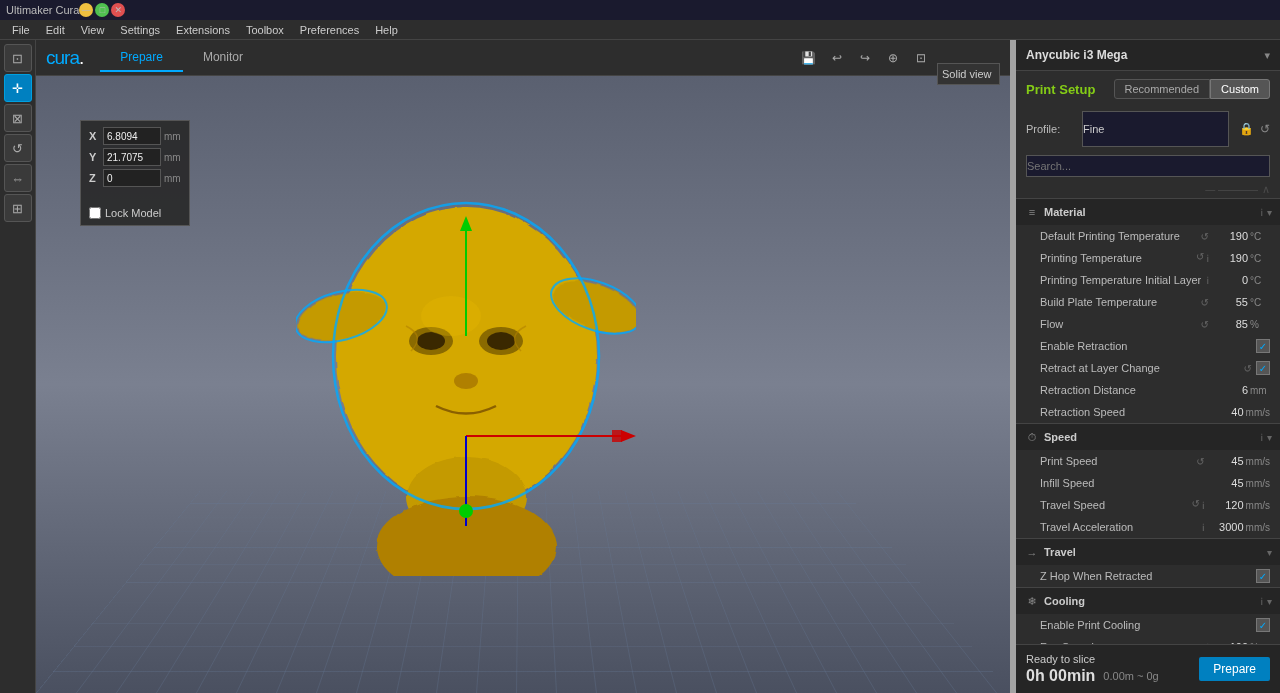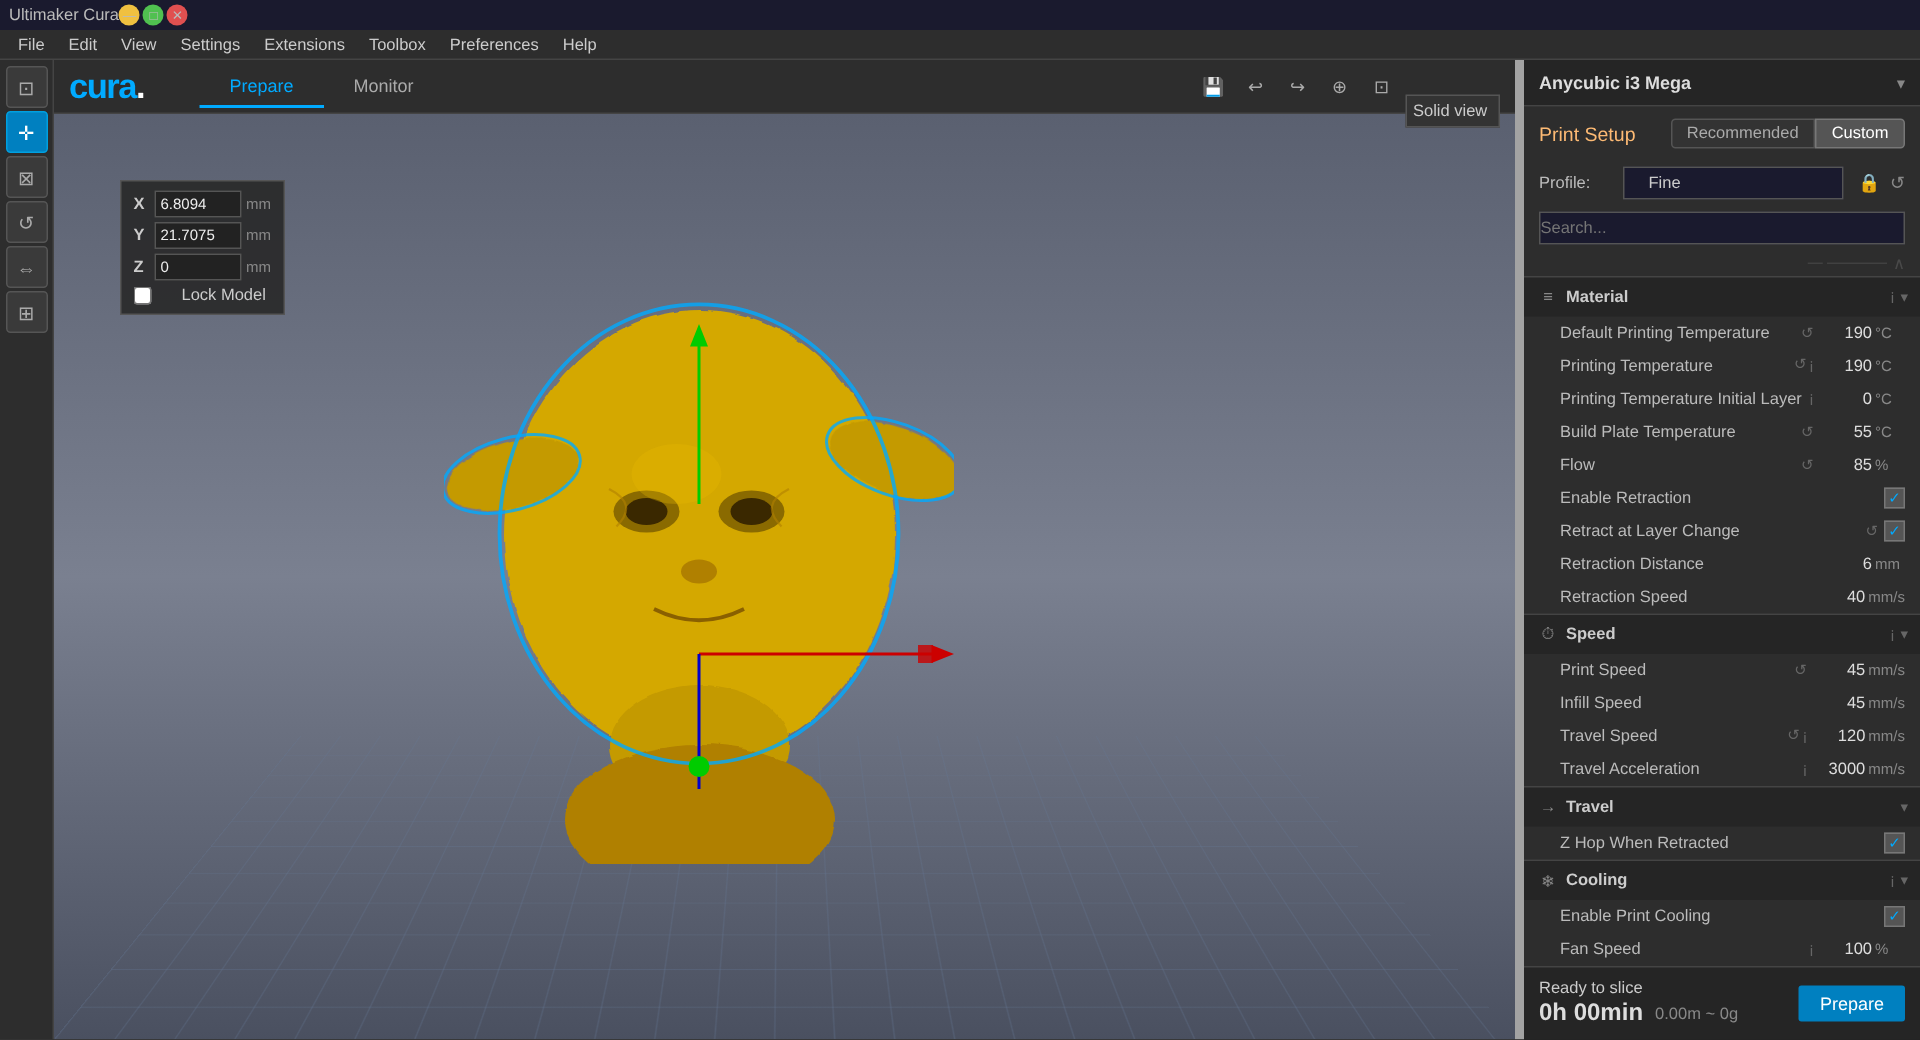--- a/index.html
+++ b/index.html
@@ -23,38 +23,38 @@
     
     #left-toolbar { width: 36px; background: #2d2d2d; border-right: 1px solid #444; display: flex; flex-direction: column; align-items: center; padding-top: 4px; gap: 2px; }
     .tool-btn { width: 28px; height: 28px; background: #3a3a3a; border: 1px solid #555; border-radius: 3px; display: flex; align-items: center; justify-content: center; cursor: pointer; color: #aaa; font-size: 13px; }
     .tool-btn.active { background: #0080c0; border-color: #00a0e0; color: #fff; }
 
     
     #viewport { flex: 1; background: #404040; position: relative; overflow: hidden; }
 
     
     #header { background: #2d2d2d; height: 36px; display: flex; align-items: center; padding: 0 10px; border-bottom: 1px solid #444; position: absolute; top: 0; left: 0; right: 0; z-index: 10; }
-    .logo { font-size: 23px; font-weight: bold; color: #00aaff; margin-right: 37px; letter-spacing: -1px; }
+    .logo { font-size: 19px; font-weight: normal; color: #00aaff; margin-right: 17px; letter-spacing: -1px; }
     .logo span { color: #fff; }
     .tab { padding: 6px 20px; cursor: pointer; font-size: 12px; color: #aaa; border-bottom: 2px solid transparent; }
     .tab.active { color: #00aaff; border-bottom: 2px solid #00aaff; }
     .header-right { margin-left: auto; display: flex; align-items: center; gap: 4px; }
     .icon-btn { width: 24px; height: 24px; background: transparent; border: none; color: #aaa; cursor: pointer; display: flex; align-items: center; justify-content: center; font-size: 12px; }
 
     
     #viewport-canvas { position: absolute; top: 36px; left: 0; right: 0; bottom: 0; background: linear-gradient(180deg, #5a6070 0%, #7a8090 50%, #4a5060 100%); overflow: hidden; }
     #grid { position: absolute; bottom: 0; left: 0; right: 0; height: 70%; background-image: linear-gradient(rgba(100,120,150,0.3) 1px, transparent 1px), linear-gradient(90deg, rgba(100,120,150,0.3) 1px, transparent 1px); background-size: 40px 40px; transform: perspective(600px) rotateX(45deg); transform-origin: bottom; }
 
     
     #coord-panel { position: absolute; top: 44px; left: 44px; background: rgba(40,40,40,0.9); border: 1px solid #555; padding: 6px 8px; z-index: 20; }
     .coord-row { display: flex; align-items: center; margin-bottom: 3px; }
     .coord-label { width: 14px; font-size: 11px; font-weight: bold; color: #ccc; }
     .coord-input { width: 58px; height: 18px; background: #222; border: 1px solid #555; color: #eee; font-size: 10px; padding: 0 3px; }
     .coord-unit { font-size: 10px; color: #888; margin-left: 3px; }
-    .lock-row { display: flex; align-items: flex-start; margin-top: 4px; gap: 20px; }
+    .lock-row { display: flex; align-items: flex-start; margin-top: 20px; gap: 4px; }
     .lock-checkbox { width: 12px; height: 12px; }
 
     
     #yoda-model { position: absolute; top: 80px; left: 260px; width: 340px; height: 420px; }
     #yoda-svg { width: 100%; height: 100%; }
 
     
     .view-select { position: absolute; top: 44px; right: 10px; background: #333; border: 1px solid #555; color: #ccc; font-size: 11px; padding: 2px 4px; height: 22px; }
 
     
@@ -69,31 +69,31 @@
     #right-panel::-webkit-scrollbar-thumb { background: #555; }
 
     
     #printer-header { background: #252525; padding: 8px 10px; display: flex; align-items: center; justify-content: space-between; border-bottom: 1px solid #444; }
     .printer-name { font-size: 12px; font-weight: bold; color: #ddd; }
     .printer-arrow { color: #888; }
 
     
     #print-setup { padding: 0; }
     .setup-header { display: flex; align-items: center; justify-content: space-between; padding: 8px 10px; }
-    .setup-title { font-size: 13px; font-weight: normal; color: #fdba74; }
+    .setup-title { font-size: 13px; font-weight: bold; color: #84cc16; }
     .setup-tabs { display: flex; gap: 0; align-items: center; }
     .setup-tab { padding: 3px 10px; border: 1px solid #555; font-size: 11px; color: #aaa; cursor: pointer; background: #333; }
     .setup-tab.active { background: #555; color: #fff; border-color: #777; }
     .setup-tab:first-child { border-radius: 3px 0 0 3px; }
     .setup-tab:last-child { border-radius: 0 3px 3px 0; }
 
     
     .profile-row { display: flex; align-items: center; padding: 4px 10px; gap: 6px; }
     .profile-label { width: 50px; color: #bbb; font-size: 11px; }
-    .profile-select { flex: 1; background: #1a1a2e; border: 1px solid #555; color: #ccc; font-size: 11px; padding: 2px 16px; height: 22px; }
+    .profile-select { flex: 1; background: #1a1a2e; border: 1px solid #555; color: #ccc; font-size: 11px; padding: 2px 0; height: 36px; }
 
     
     .search-row { padding: 4px 10px; }
     .search-input { width: 100%; background: #1a1a2e; border: 1px solid #555; color: #ccc; font-size: 11px; padding: 3px 0; height: 22px; }
 
     
     .section-header { display: flex; align-items: center; padding: 5px 8px; background: #252525; border-top: 1px solid #444; cursor: pointer; gap: 4px; }
     .section-icon { width: 16px; height: 16px; display: flex; align-items: center; justify-content: center; font-size: 11px; color: #888; }
     .section-title { flex: 1; font-size: 11px; font-weight: bold; color: #ccc; }
     .section-info { color: #666; font-size: 10px; cursor: pointer; }

